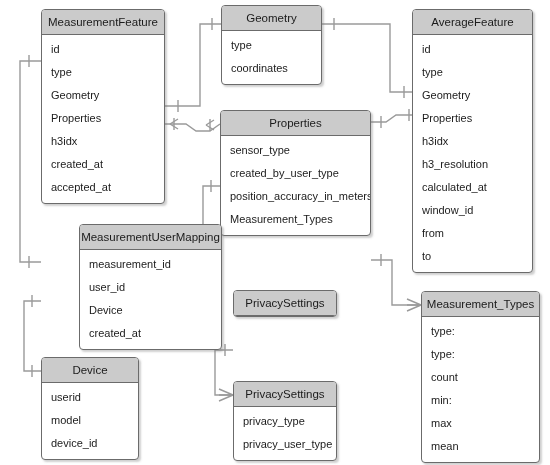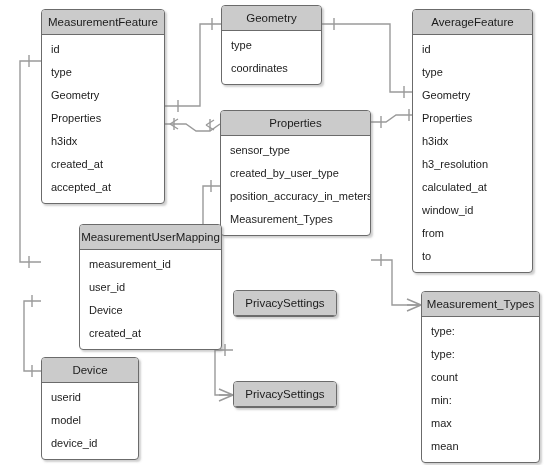--- a/index.html
+++ b/index.html
@@ -202,15 +202,19 @@
     <div class="entity-header">Device</div>
     <div class="entity-fields">
       <div class="field">userid</div>
       <div class="field">model</div>
       <div class="field">device_id</div>
     </div>
   </div>
 
   <div class="entity" style="left:233px; top:381px; width:104px;">
     <div class="entity-header">PrivacySettings</div>
+    <div class="entity-fields">
+      <div class="field">privacy_type</div>
+      <div class="field">privacy_user_type</div>
+    </div>
   </div>
 
 </div>
 
 </body></html>

